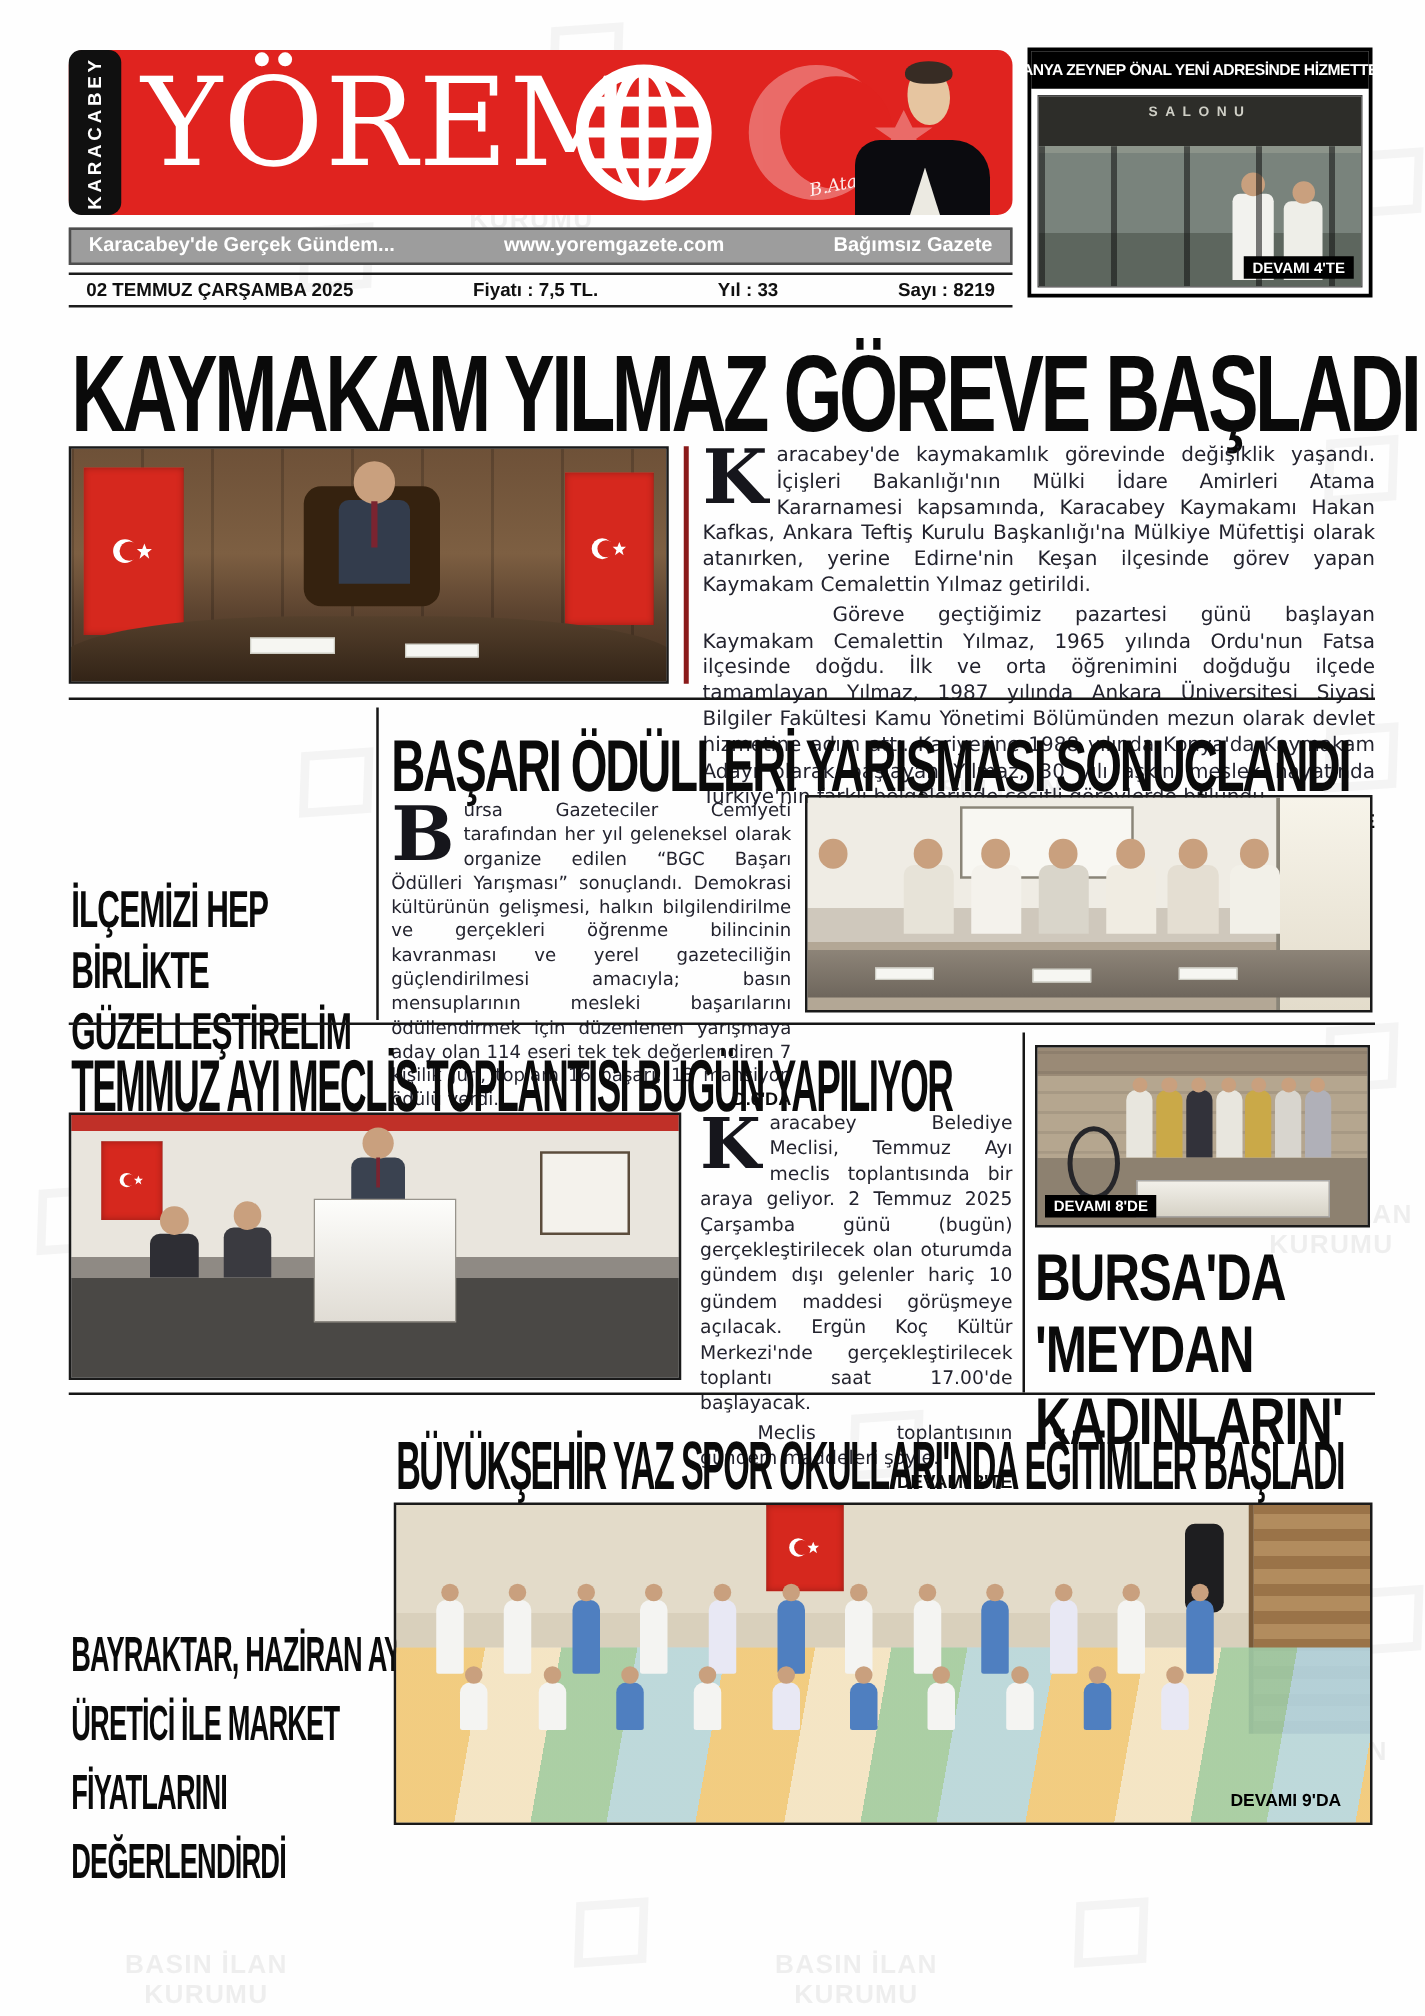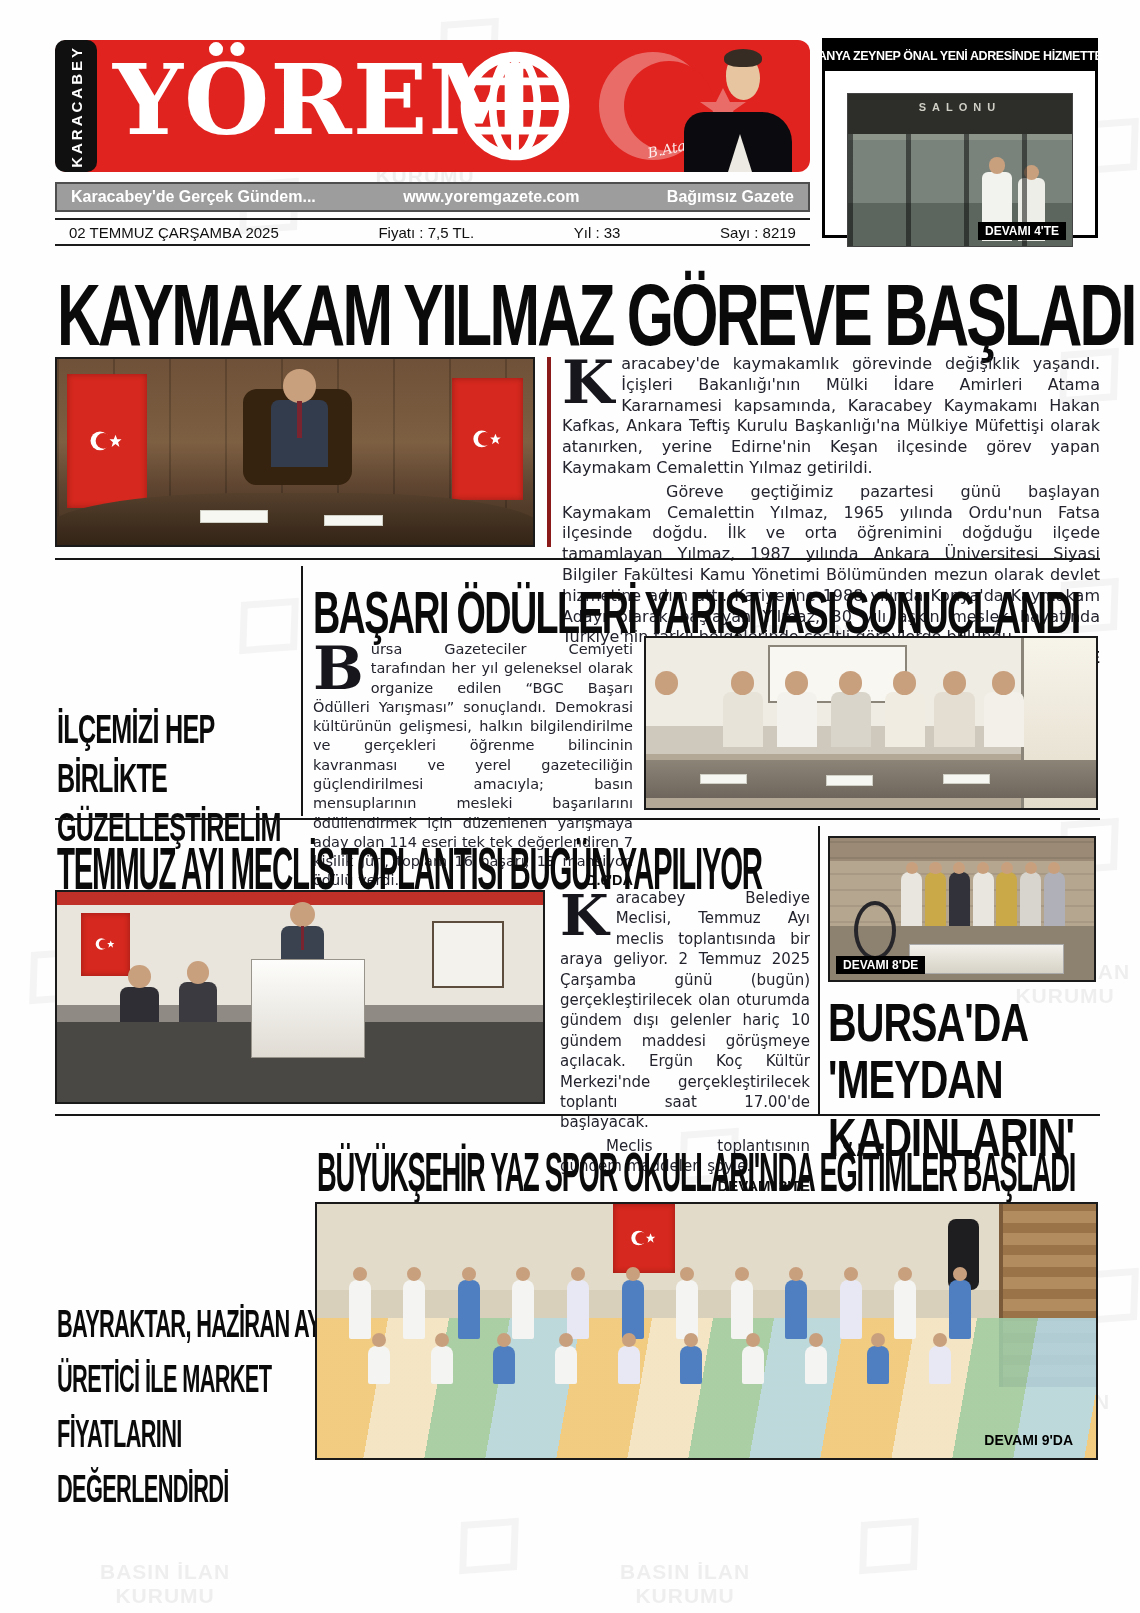--- a/index.html
+++ b/index.html
@@ -11,48 +11,48 @@
   .wmc{position:absolute;z-index:0;width:44px;height:38px;border:7px solid #9a9a9a;opacity:.10;
        transform:rotate(-4deg) skewX(-6deg);pointer-events:none;}
   .z{position:absolute;z-index:1;}
   
   #mast-red{left:55px;top:40px;width:755px;height:132px;background:#e0231f;border-radius:12px;overflow:hidden;}
   #mast-tab{left:55px;top:40px;width:42px;height:132px;background:#101010;border-radius:10px;z-index:2;
             display:flex;align-items:center;justify-content:center;}
   #mast-tab span{writing-mode:vertical-rl;transform:rotate(180deg);color:#fff;font-weight:bold;
                  font-size:15px;letter-spacing:3px;}
   .mast-title{position:absolute;left:58px;top:2px;color:#fff;font-family:"DejaVu Serif",serif;
-              font-weight:bold;font-size:98px;letter-spacing:1px;}
+              font-weight:normal;font-size:98px;letter-spacing:1px;}
   .globe{position:absolute;left:404px;top:10px;}
   .cres-big{position:absolute;left:528px;top:4px;opacity:.33;}
   .signature{position:absolute;left:592px;top:98px;color:#fff;opacity:.9;font:italic 14px "DejaVu Serif",serif;
              transform:rotate(-12deg);}
   .ata{position:absolute;right:8px;bottom:0;width:132px;height:128px;}
   .ata i{position:absolute;display:block;}
   .ata .suit{bottom:0;left:14px;width:108px;height:60px;background:#0b0b0f;border-radius:20px 30px 0 0;}
   .ata .shirt{bottom:0;left:58px;width:24px;height:38px;background:#eceae2;clip-path:polygon(50% 0,100% 100%,0 100%);}
   .ata .head{top:10px;left:56px;width:34px;height:46px;background:#e6c5a0;border-radius:46% 54% 48% 52%;}
   .ata .hair{top:5px;left:54px;width:38px;height:18px;background:#372c24;border-radius:50% 50% 40% 40%;}
   
   #ad-box{left:822px;top:38px;width:276px;height:200px;background:#fff;border:3px solid #000;box-sizing:border-box;}
   .ad-title{background:#000;color:#fff;height:30px;display:flex;align-items:center;justify-content:center;
             font-weight:bold;font-size:12.5px;letter-spacing:-.4px;white-space:nowrap;transform-origin:center;}
-  #photo8{position:relative;margin:22px;height:152px;border:1px solid #444;overflow:hidden;
+  #photo8{position:relative;margin:5px;height:152px;border:1px solid #444;overflow:hidden;
           background:linear-gradient(180deg,#2d2d29 0 26%,#8c948a 26% 30%,#79837c 30% 72%,#5d665e 72% 100%);}
   #photo8::after{content:"";position:absolute;inset:26% 0 0 0;
           background:repeating-linear-gradient(90deg,rgba(15,15,15,.55) 0 5px,transparent 5px 58px);}
   .salon-txt{position:absolute;top:7px;left:0;right:0;text-align:center;color:#cfcfc6;font-size:11px;
              letter-spacing:6px;font-weight:bold;}
   
   #gray-bar{left:55px;top:182px;width:755px;height:30px;background:#9d9d9d;border:2px solid #4e4e4e;
             box-sizing:border-box;display:flex;align-items:center;justify-content:space-between;
             padding:0 14px;color:#fff;font-weight:bold;font-size:16px;}
   #info-bar{left:55px;top:218px;width:755px;height:28px;border-top:2px solid #1c1c1c;border-bottom:2px solid #1c1c1c;
             box-sizing:border-box;display:flex;align-items:center;justify-content:space-between;
-            padding:0 14px;font-weight:normal;font-size:15px;color:#101010;}
+            padding:0 14px;font-weight:bold;font-size:15px;color:#101010;}
   
   .hl{position:absolute;z-index:1;display:inline-block;font-family:"Liberation Sans",sans-serif;
       font-weight:bold;color:#0a0a0a;white-space:nowrap;transform-origin:left top;}
   #hl1{left:57px;top:264px;font-size:66px;letter-spacing:-3px;transform:scale(.92,1.32);}
   #hl2{left:313px;top:578px;font-size:46px;letter-spacing:-2px;transform:scale(.82,1.28);}
   #hl3{left:57px;top:834px;font-size:46px;letter-spacing:-2px;transform:scale(.64,1.28);}
   #hl4{left:317px;top:1142px;font-size:42px;letter-spacing:-2px;transform:scale(.65,1.3);}
   .hl-stack{position:absolute;z-index:1;font-weight:bold;color:#0a0a0a;transform-origin:left top;line-height:1.05;}
   .hl-stack span{display:block;white-space:nowrap;}
   #hl2b{left:57px;top:704px;font-size:34px;letter-spacing:-1px;transform:scale(.74,1.22);line-height:40px;}

